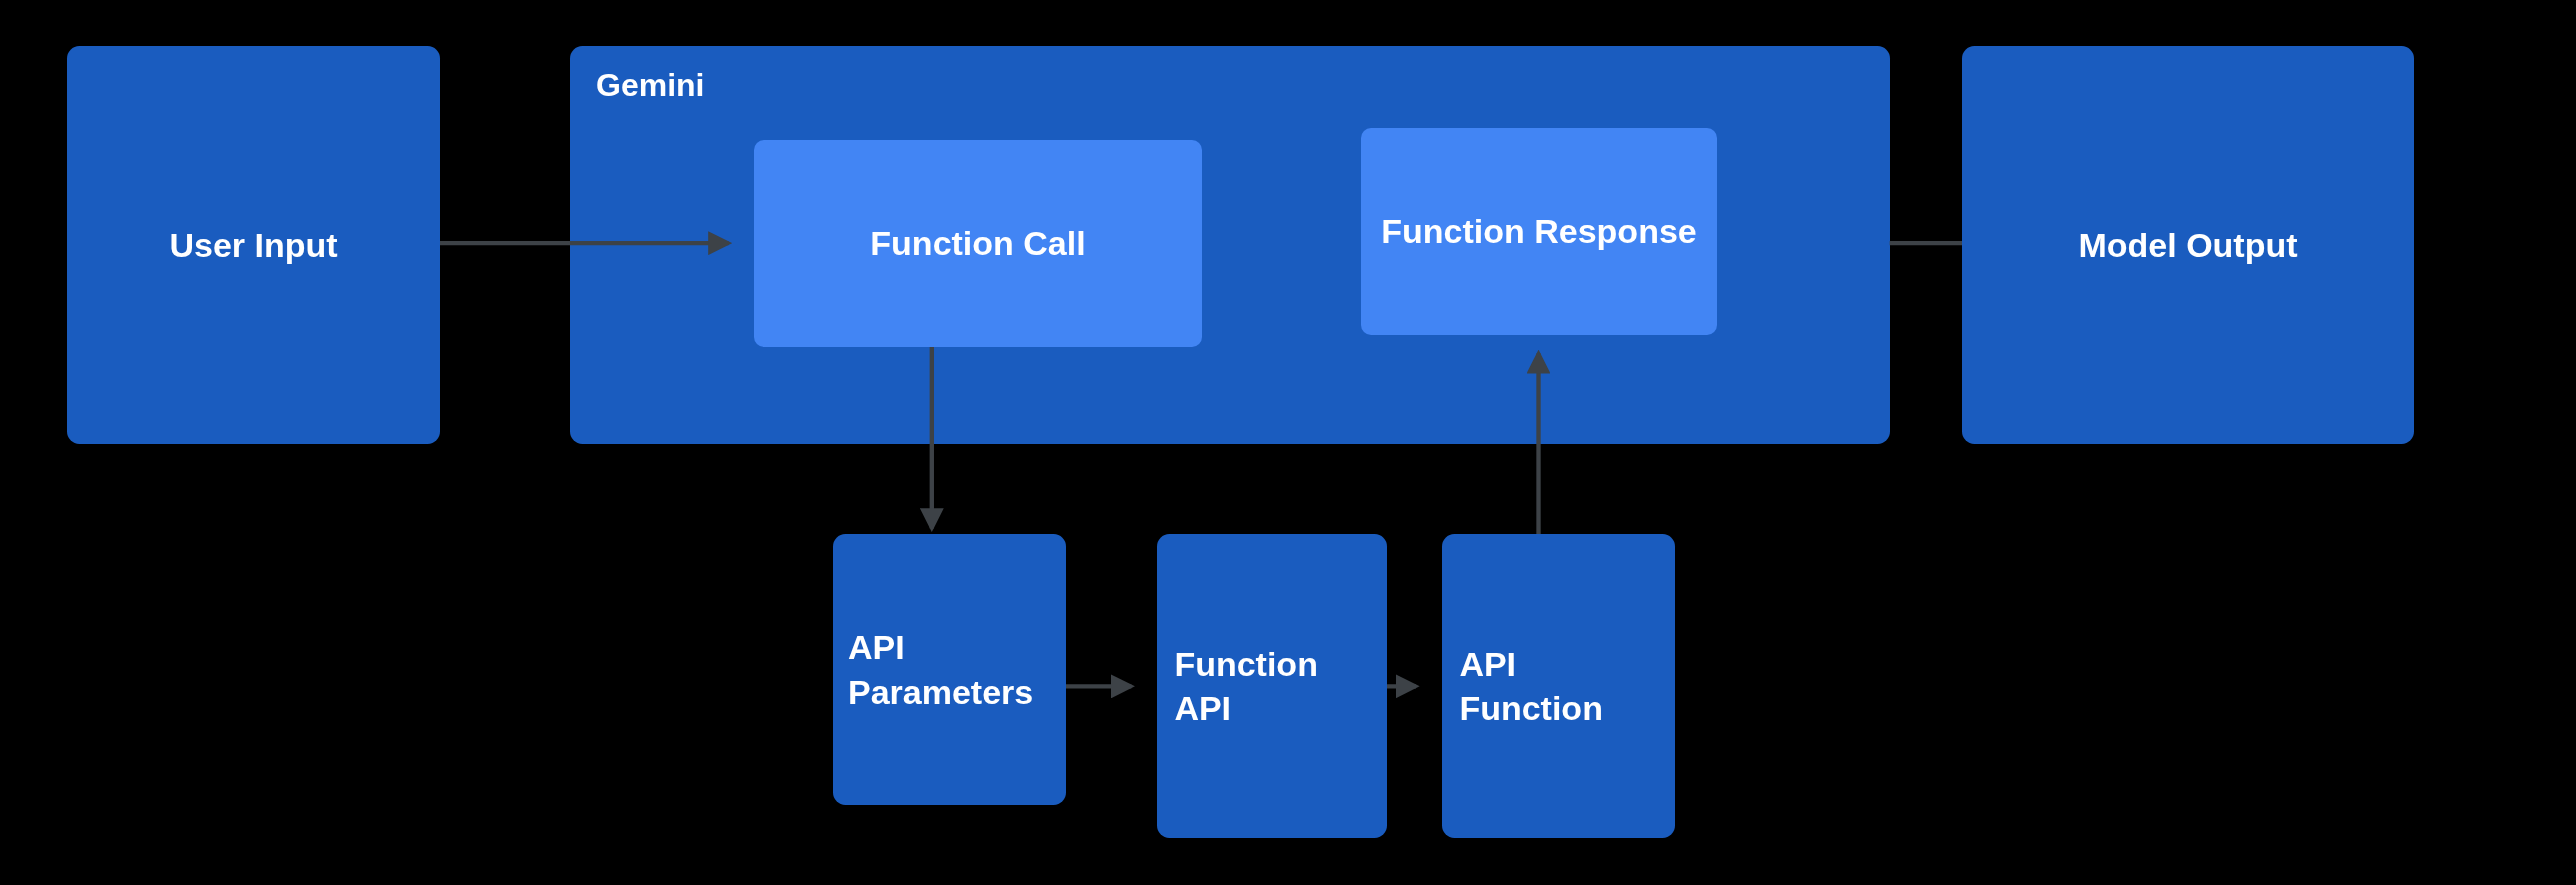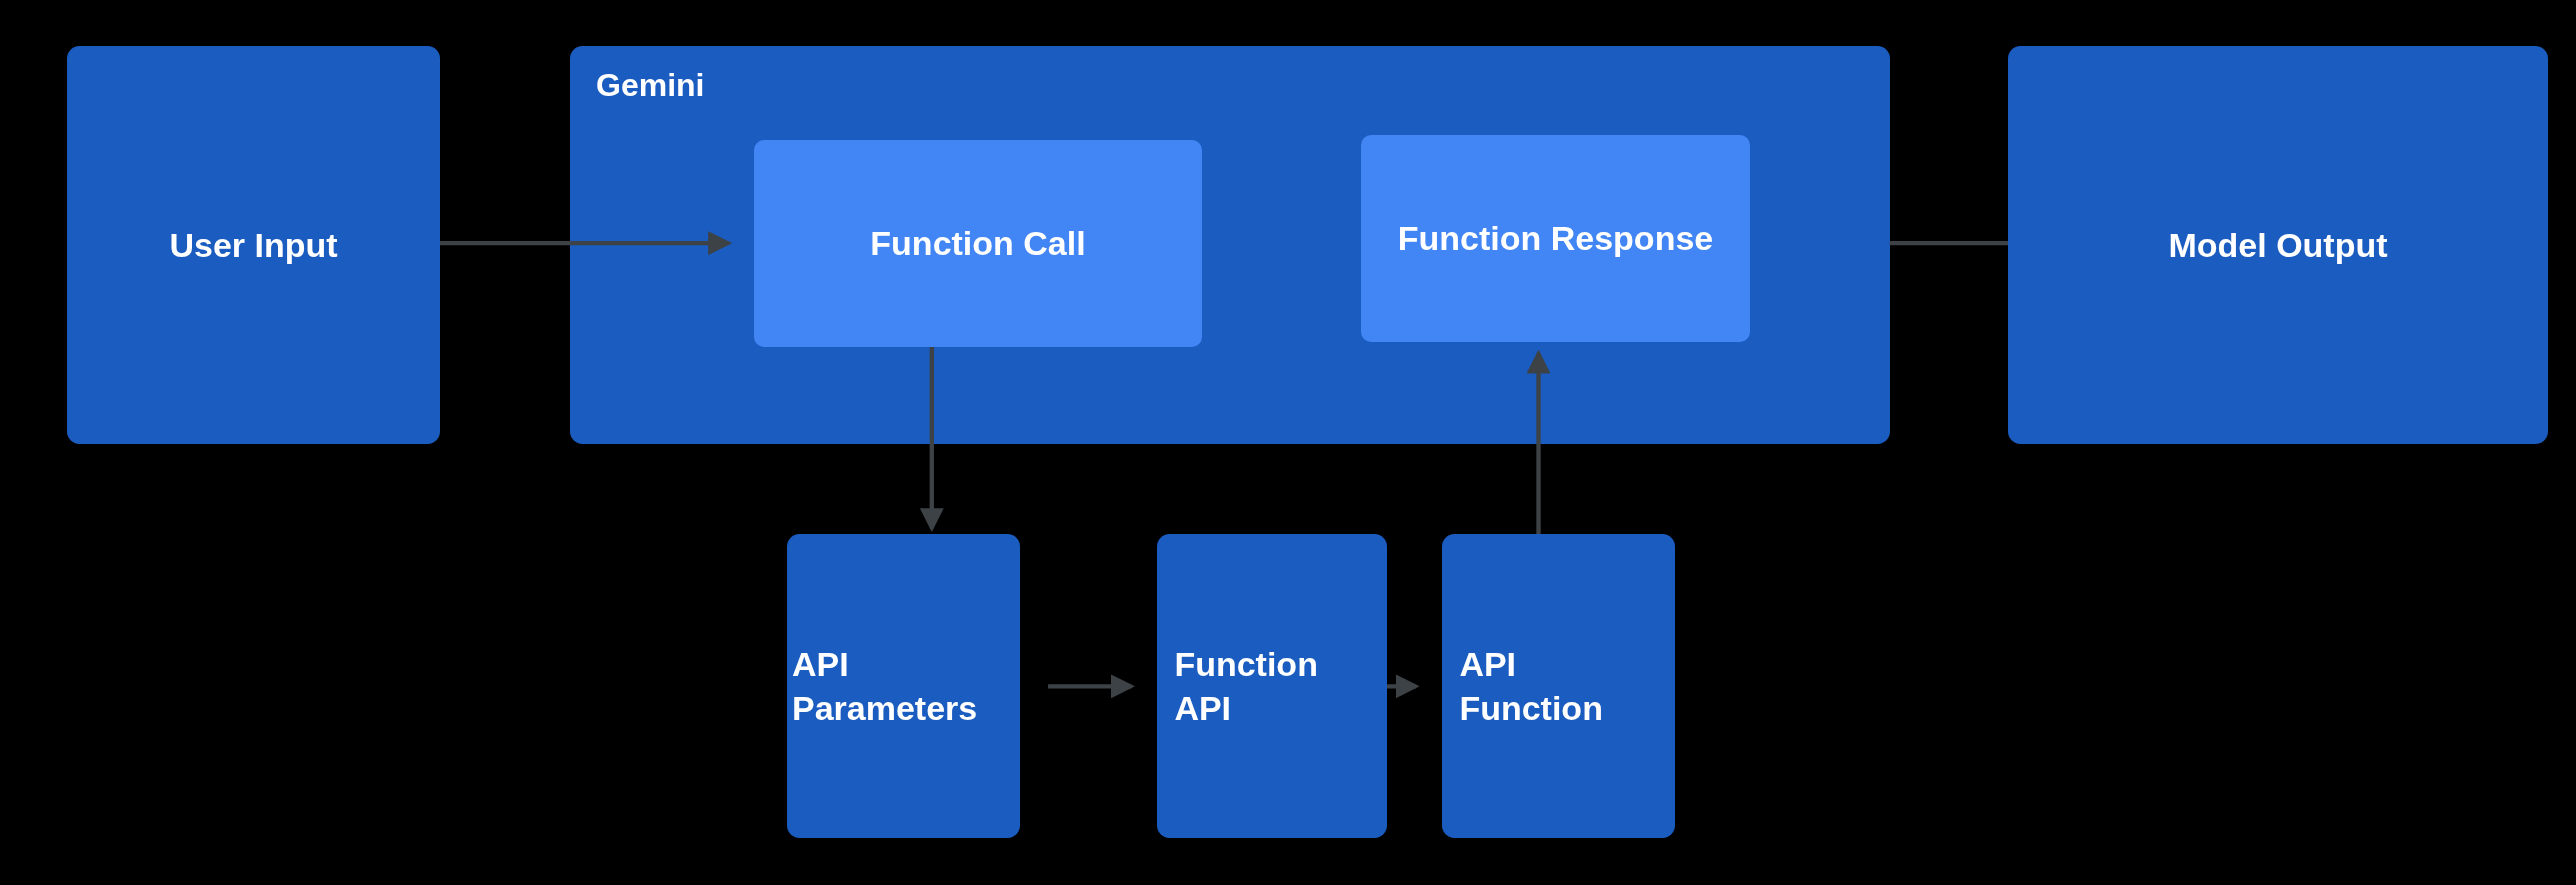--- a/index.html
+++ b/index.html
@@ -52,23 +52,23 @@
     top: 22.4px;
     color: var(--text);
     font-weight: bold;
     font-size: 32px;
     line-height: 1.1;
   }
   
   .n-user-input        { left: 47px;   top: 46px;  width: 373px;  height: 398px; }
   .n-gemini            { left: 570px;  top: 46px;  width: 1320px; height: 398px; }
   .n-function-call     { left: 734px; top: 140px; width: 448px;  height: 207px; }
-  .n-function-response { left: 1341px; top: 135px; width: 389px;  height: 207px; }
-  .n-model-output      { left: 1988px; top: 46px;  width: 540px;  height: 398px; }
-  .n-api-parameters    { left: 767px; top: 534px; width: 233px;  height: 304px; padding: 0 5px; }
+  .n-function-response { left: 1341px; top: 128px; width: 356px;  height: 207px; }
+  .n-model-output      { left: 1942px; top: 46px;  width: 452px;  height: 398px; }
+  .n-api-parameters    { left: 813px; top: 534px; width: 233px;  height: 271px; padding: 0 15px; }
   .n-external-api      { left: 1137px; top: 534px; width: 230px;  height: 304px; padding: 0 17.4px; }
   .n-api-response      { left: 1422px; top: 534px; width: 233px;  height: 304px; padding: 0 17.4px; }
   .arrows {
     position: absolute;
     left: 0; top: 0;
     width: 2576px;
     height: 886px;
     pointer-events: none;
   }
   .arrow {

